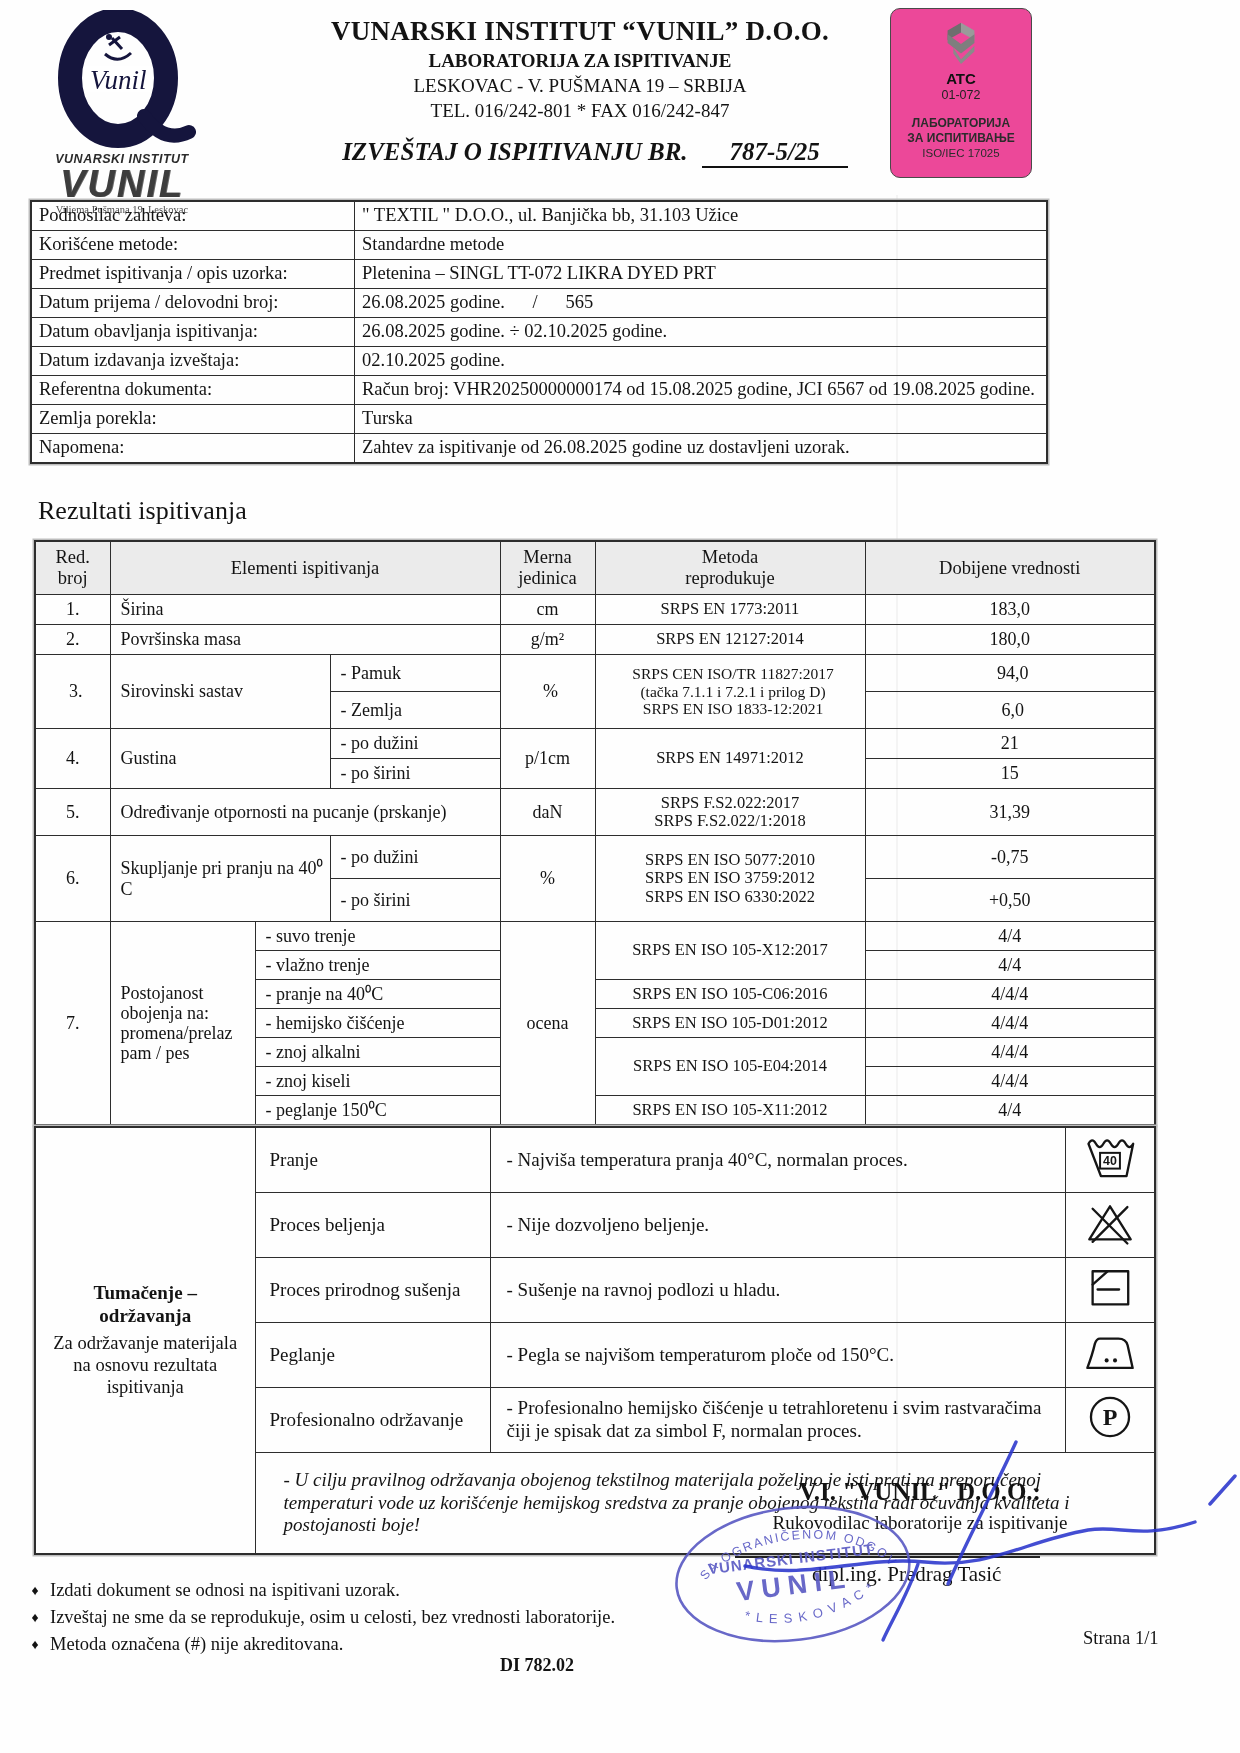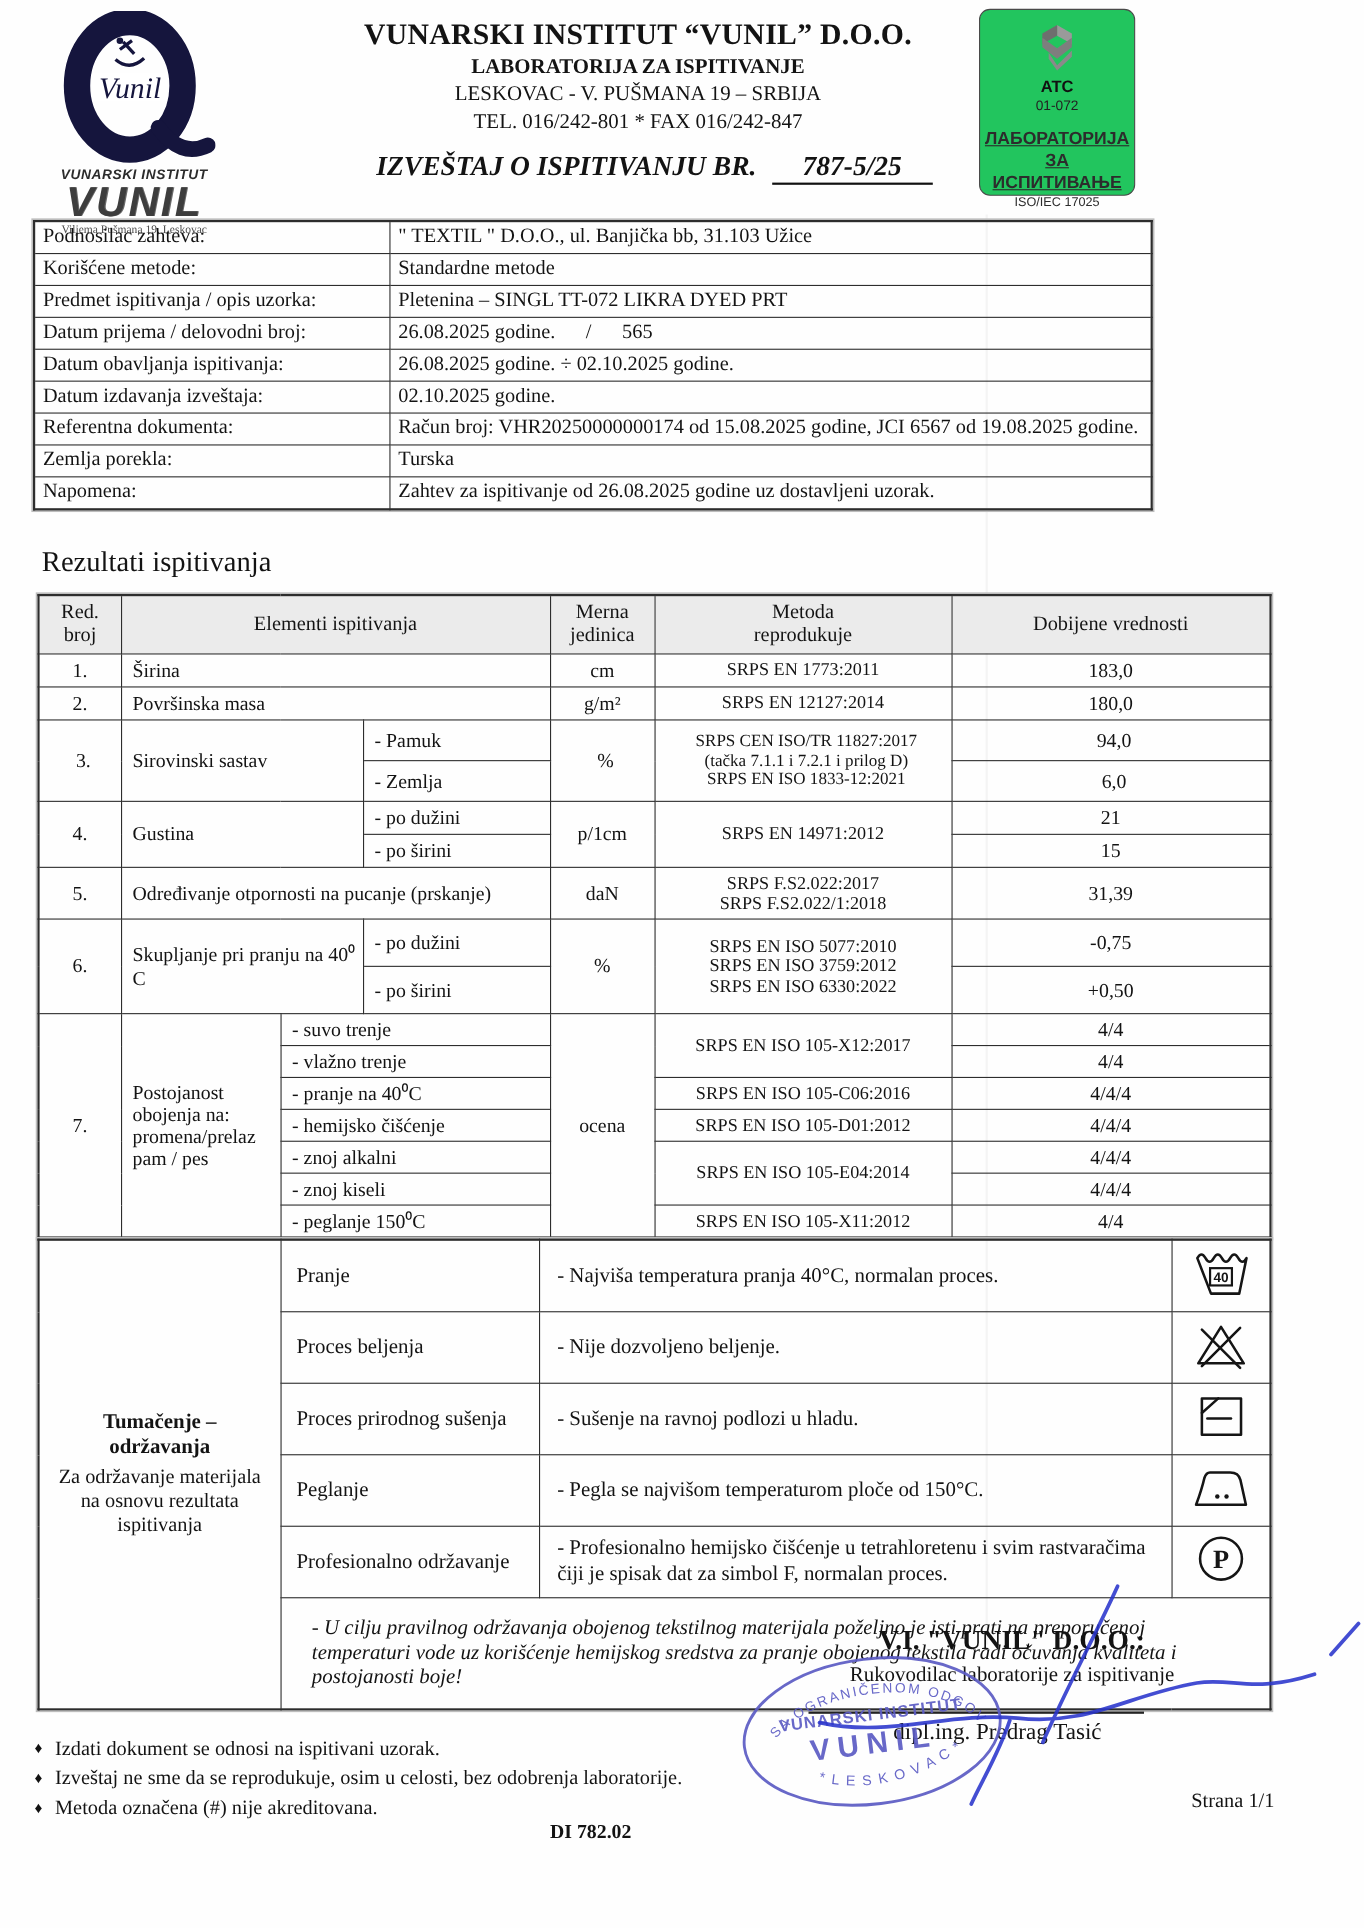--- a/index.html
+++ b/index.html
@@ -15,24 +15,24 @@
   .logo-brand{font-family:"Liberation Sans",sans-serif;font-size:38px;font-weight:bold;font-style:italic;color:#3d3d3d;letter-spacing:2px;line-height:.95;text-shadow:1px 0 0 #6a6a6a;}
   .logo-addr{font-size:10.5px;color:#4a4a4a;margin-top:2px;}
   .hdr-center{position:absolute;left:255px;top:16px;width:650px;text-align:center;}
   .hdr-name{font-size:27px;font-weight:bold;letter-spacing:.3px;}
   .hdr-lab{font-size:19px;font-weight:bold;margin-top:3px;}
   .hdr-addr,.hdr-tel{font-size:19px;margin-top:3px;}
   .report-line{position:absolute;left:255px;top:138px;width:680px;text-align:center;
                font-size:25px;font-weight:bold;font-style:italic;}
   .report-num{border-bottom:2.5px solid #111;padding:0 28px 1px 28px;margin-left:14px;}
   .atc{position:absolute;left:890px;top:8px;width:140px;height:168px;border:1.6px solid #4a4a4a;border-radius:10px;
-       text-align:center;font-family:"Liberation Sans",sans-serif;background:#22c55e;}
+       text-align:center;font-family:"Liberation Sans",sans-serif;background:#ec4899;}
   .atc-name{font-size:15px;font-weight:bold;color:#111;margin-top:1px;}
   .atc-num{font-size:12.5px;color:#222;margin-top:1px;}
-  .atc-l1,.atc-l2{font-size:16px;font-weight:600;color:#2c2c2c;line-height:1.25;text-decoration:underline;}
+  .atc-l1,.atc-l2{font-size:12px;font-weight:600;color:#2c2c2c;line-height:1.25;}
   .atc-l1{margin-top:14px;}
   .atc-l3{font-size:11.5px;color:#2c2c2c;margin-top:1px;}
   .fold{position:absolute;left:896px;top:195px;width:2px;height:1300px;background:rgba(50,50,50,.05);}
 
   
   .info-table{position:absolute;left:30px;top:200px;width:1018px;border-collapse:collapse;table-layout:fixed;
               border:2.5px solid #2d2d2d;box-shadow:0 0 0 1.5px #bdbdbd;}
   .info-table td{border:1.6px solid #2d2d2d;font-size:18.5px;padding:4px 7px;height:20px;line-height:1.06;overflow:hidden;}
   .info-label{width:308px;}
 
@@ -388,21 +388,21 @@
     </g>
   </svg>
 
   <div class="fnotes">
     <div class="fnote">
       <span class="fbullet">♦</span>
       <span>Izdati dokument se odnosi na ispitivani uzorak.</span>
     </div>
     <div class="fnote">
       <span class="fbullet">♦</span>
-      <span>Izveštaj ne sme da se reprodukuje, osim u celosti, bez odobrenja laboratorije.</span>
+      <span>Izveštaj ne sme da se reprodukuje, osim u celosti, bez vrednosti laboratorije.</span>
     </div>
     <div class="fnote">
       <span class="fbullet">♦</span>
       <span>Metoda označena (#) nije akreditovana.</span>
     </div>
   </div>
   <div class="doc-code">DI 782.02</div>
   <div class="page-num">Strana 1/1</div>
 
 </div>

